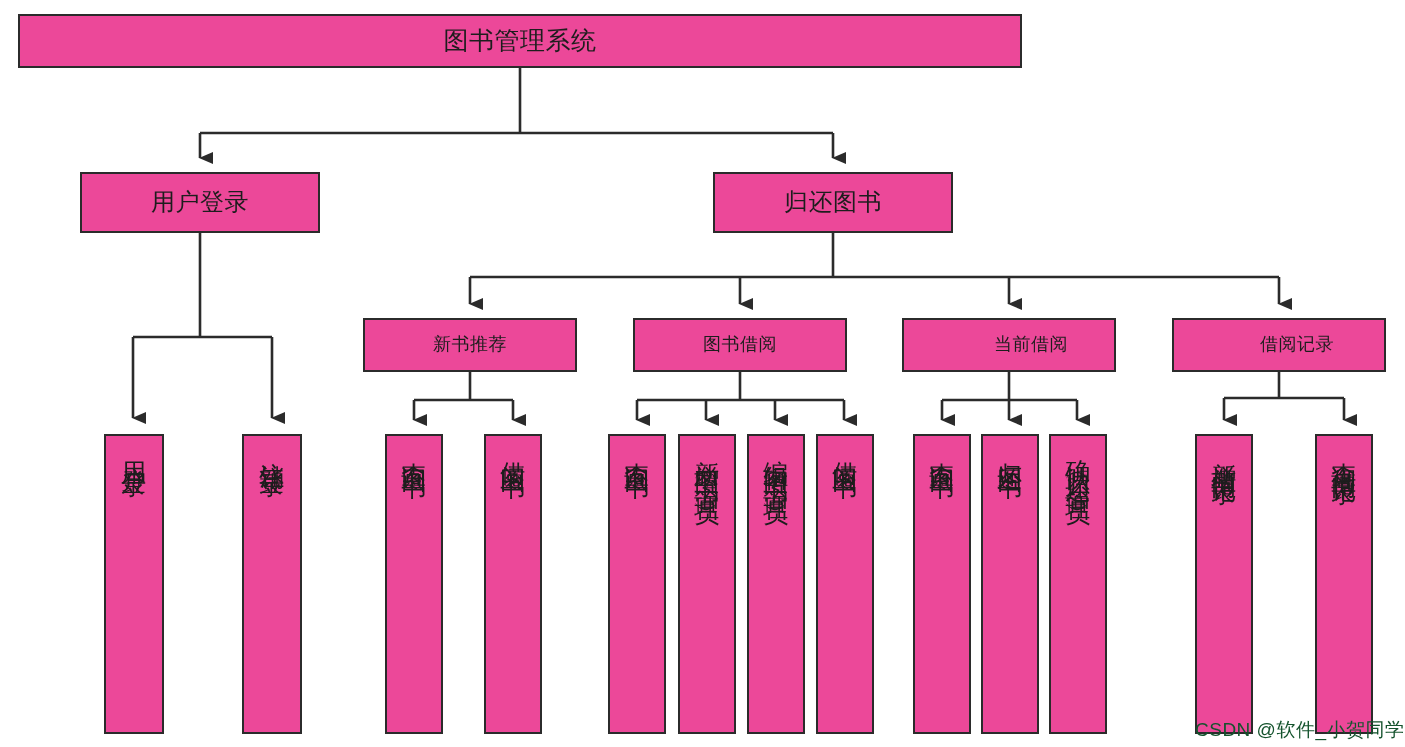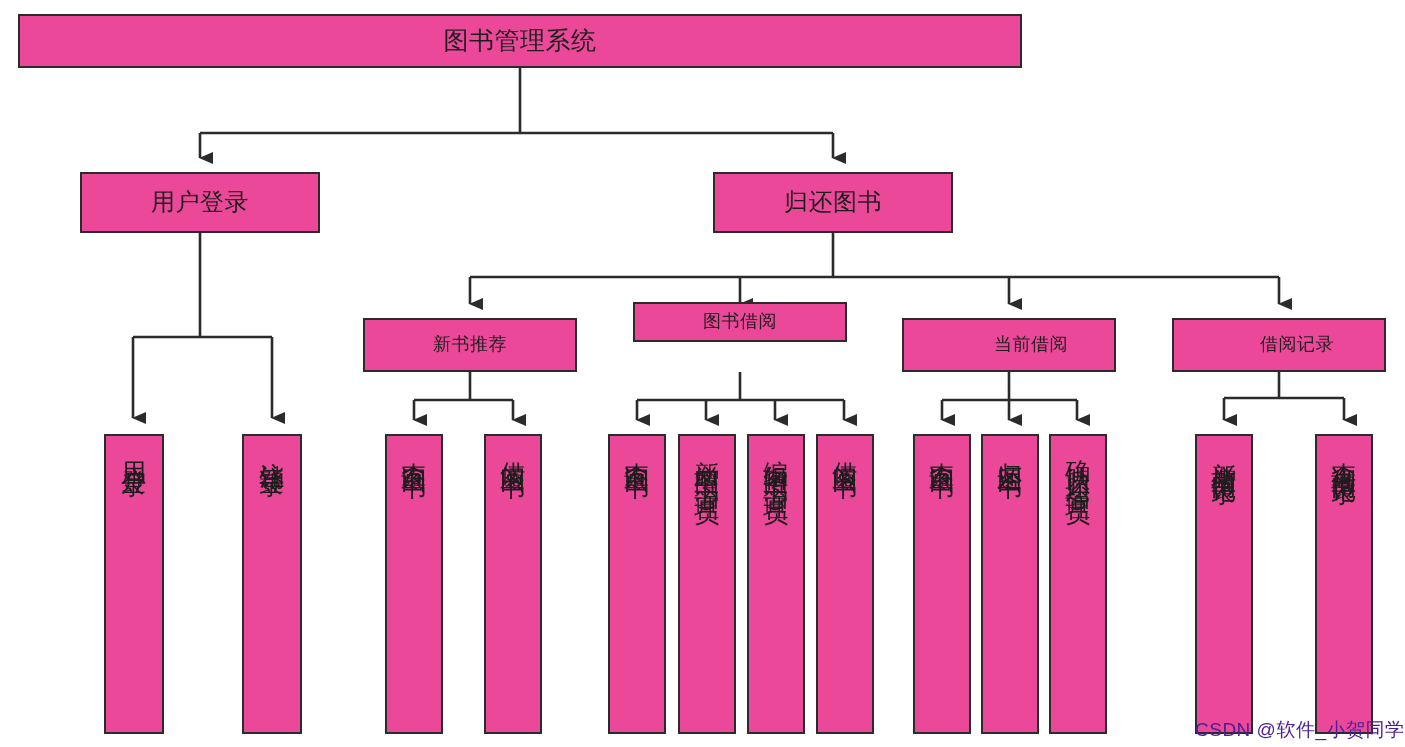--- a/index.html
+++ b/index.html
@@ -58,21 +58,21 @@
     font-size: 25px;
     line-height: 1.05;
     letter-spacing: 4px;
     white-space: nowrap;
     margin-top: 2px;
   }
   .node.leaf.tall .lbl  { letter-spacing: 6px; }
   .node.leaf.start .lbl { margin-top: 0; }
   .watermark {
     position: absolute;
-    color: #4c1d95;
+    color: #14532d;
     font-size: 19px;
     white-space: nowrap;
     z-index: 5;
     letter-spacing: 0.5px;
   }
 </style>
 </head>
 <body>
 
 <div id="canvas">
@@ -134,21 +134,21 @@
   <div class="node lvl2" style="left:80px; top:172px; width:240px; height:61px;">
     <span class="lbl">用户登录</span>
   </div>
   <div class="node lvl2" style="left:713px; top:172px; width:240px; height:61px;">
     <span class="lbl">归还图书</span>
   </div>
 
   <div class="node lvl3" style="left:363px; top:318px; width:214px; height:54px;">
     <span class="lbl">新书推荐</span>
   </div>
-  <div class="node lvl3" style="left:633px; top:302px; width:214px; height:40px;">
+  <div class="node lvl3" style="left:633px; top:318px; width:214px; height:54px;">
     <span class="lbl">图书借阅</span>
   </div>
   <div class="node lvl3" style="left:902px; top:318px; width:214px; height:54px;padding-left:44px;">
     <span class="lbl">当前借阅</span>
   </div>
   <div class="node lvl3" style="left:1172px; top:318px; width:214px; height:54px;padding-left:36px;">
     <span class="lbl">借阅记录</span>
   </div>
 
   <div class="node leaf" style="left:104px; top:434px; width:60px; height:300px;">

